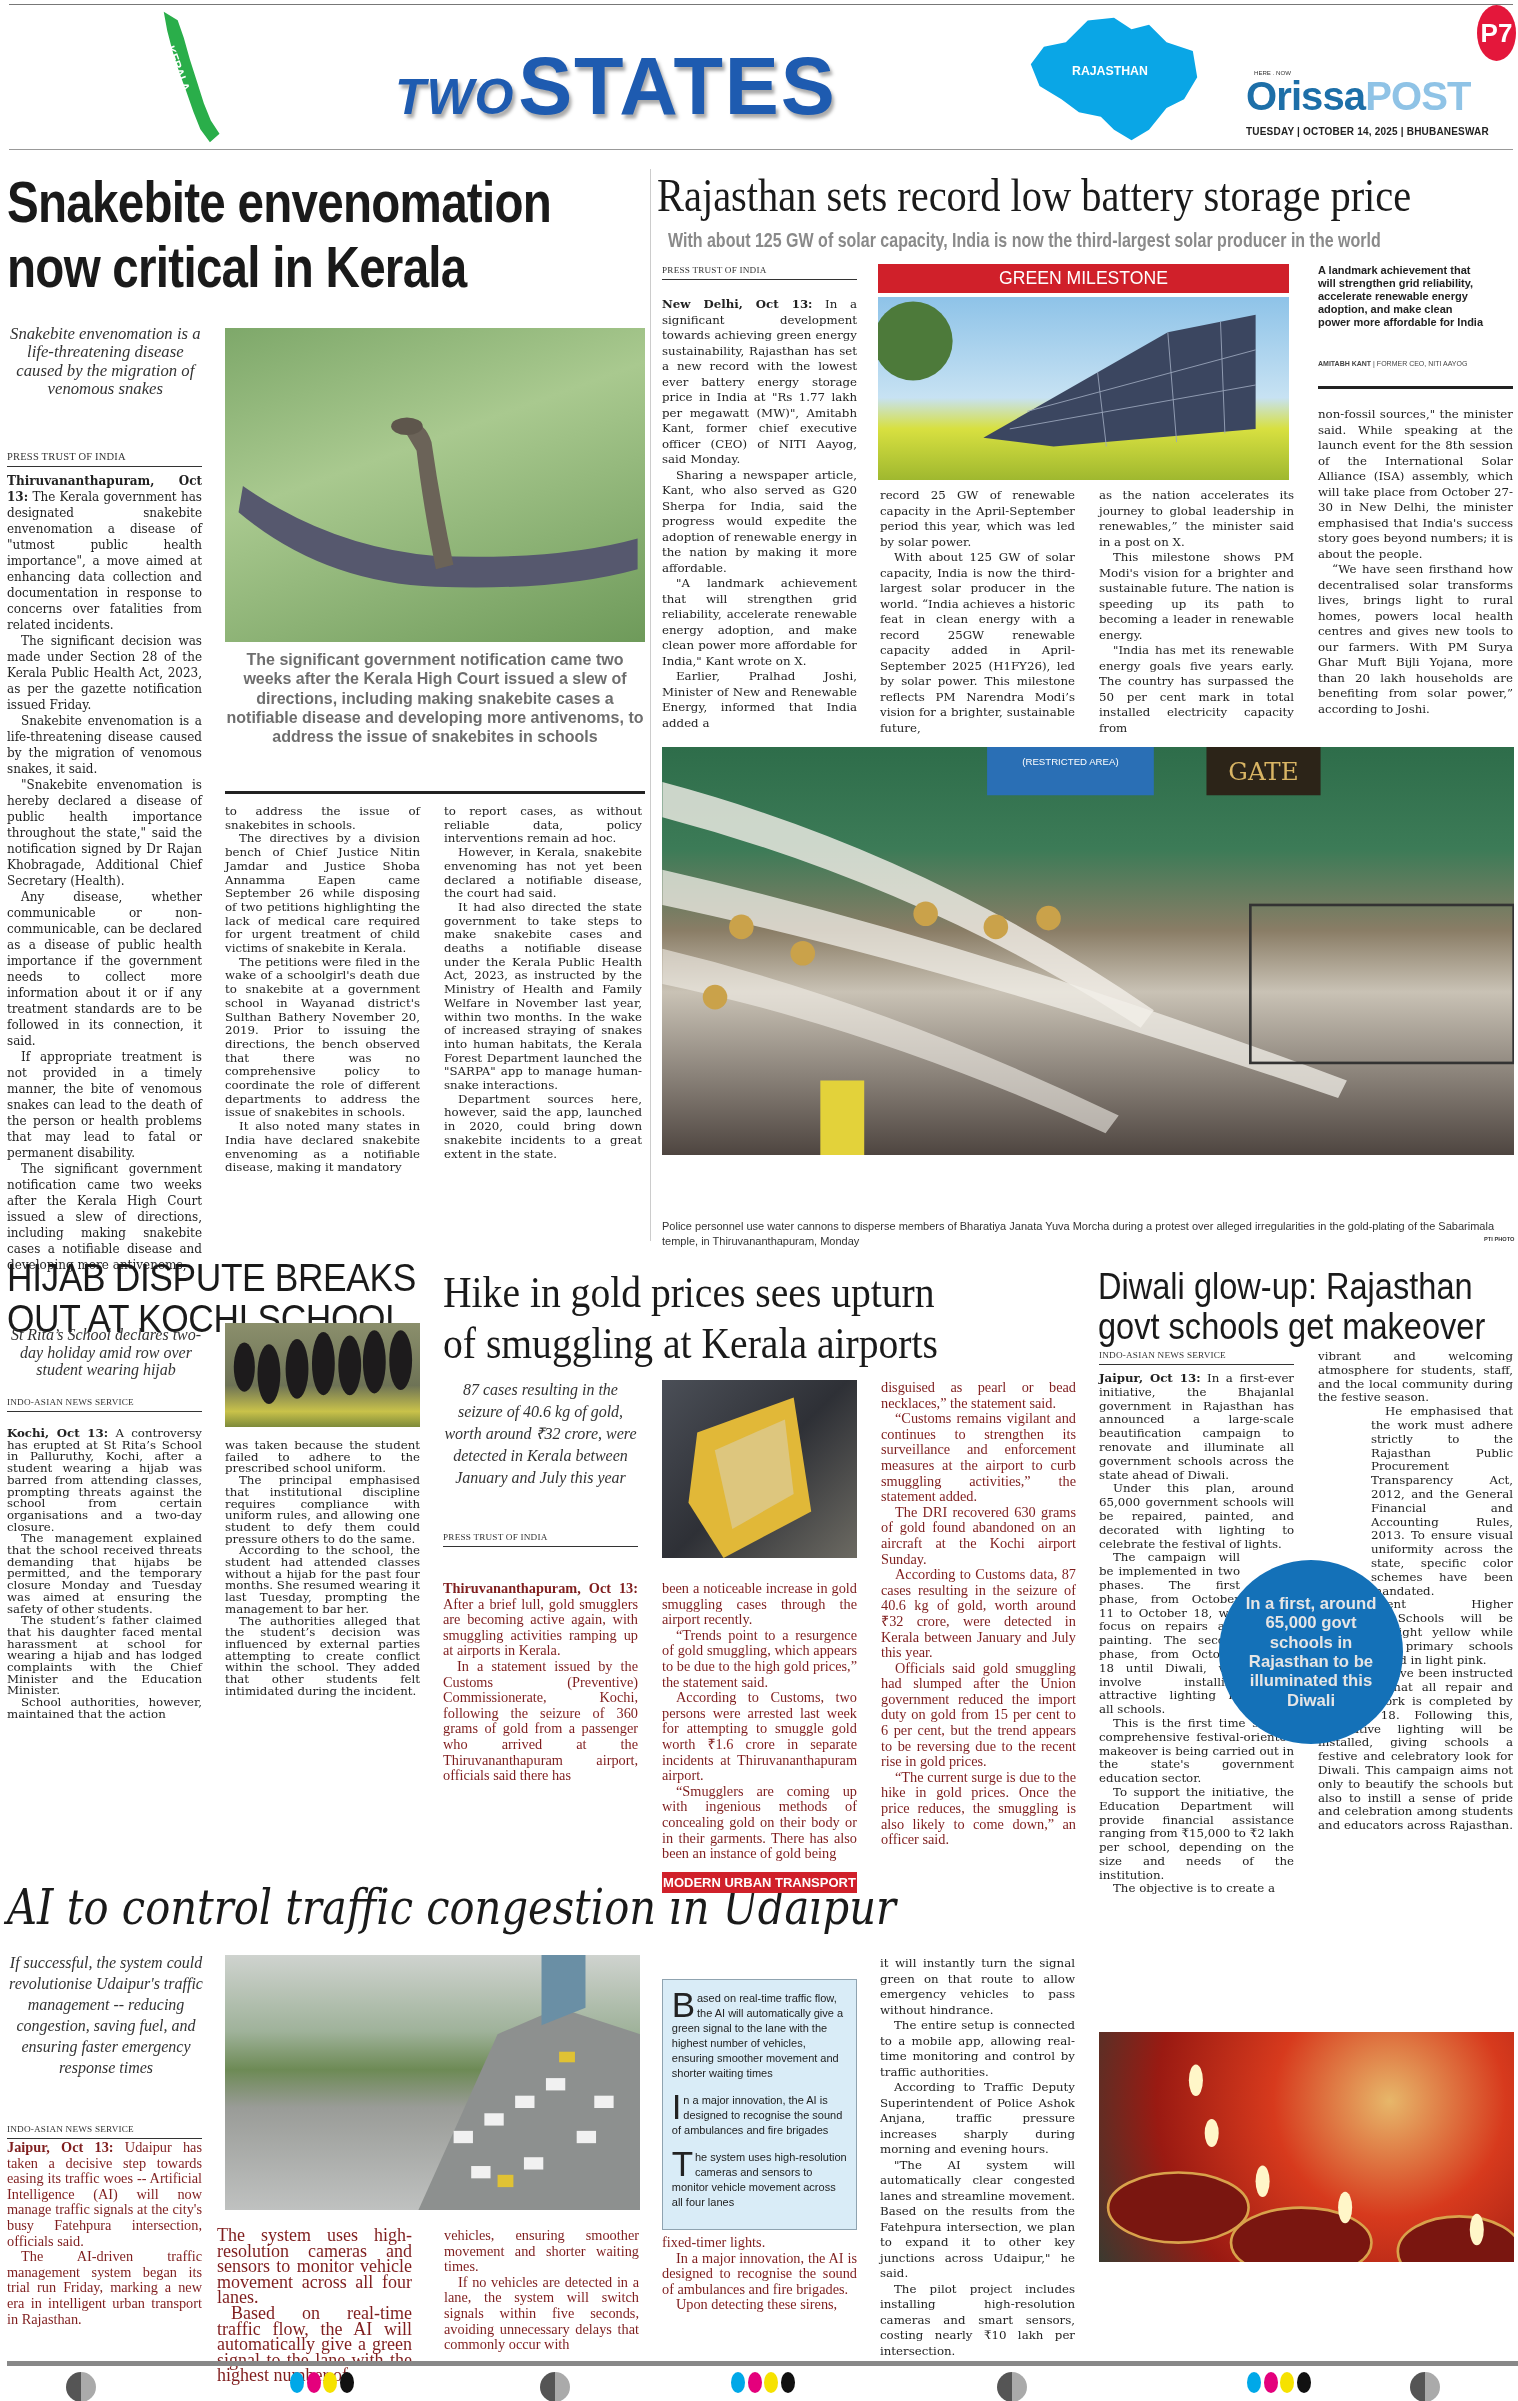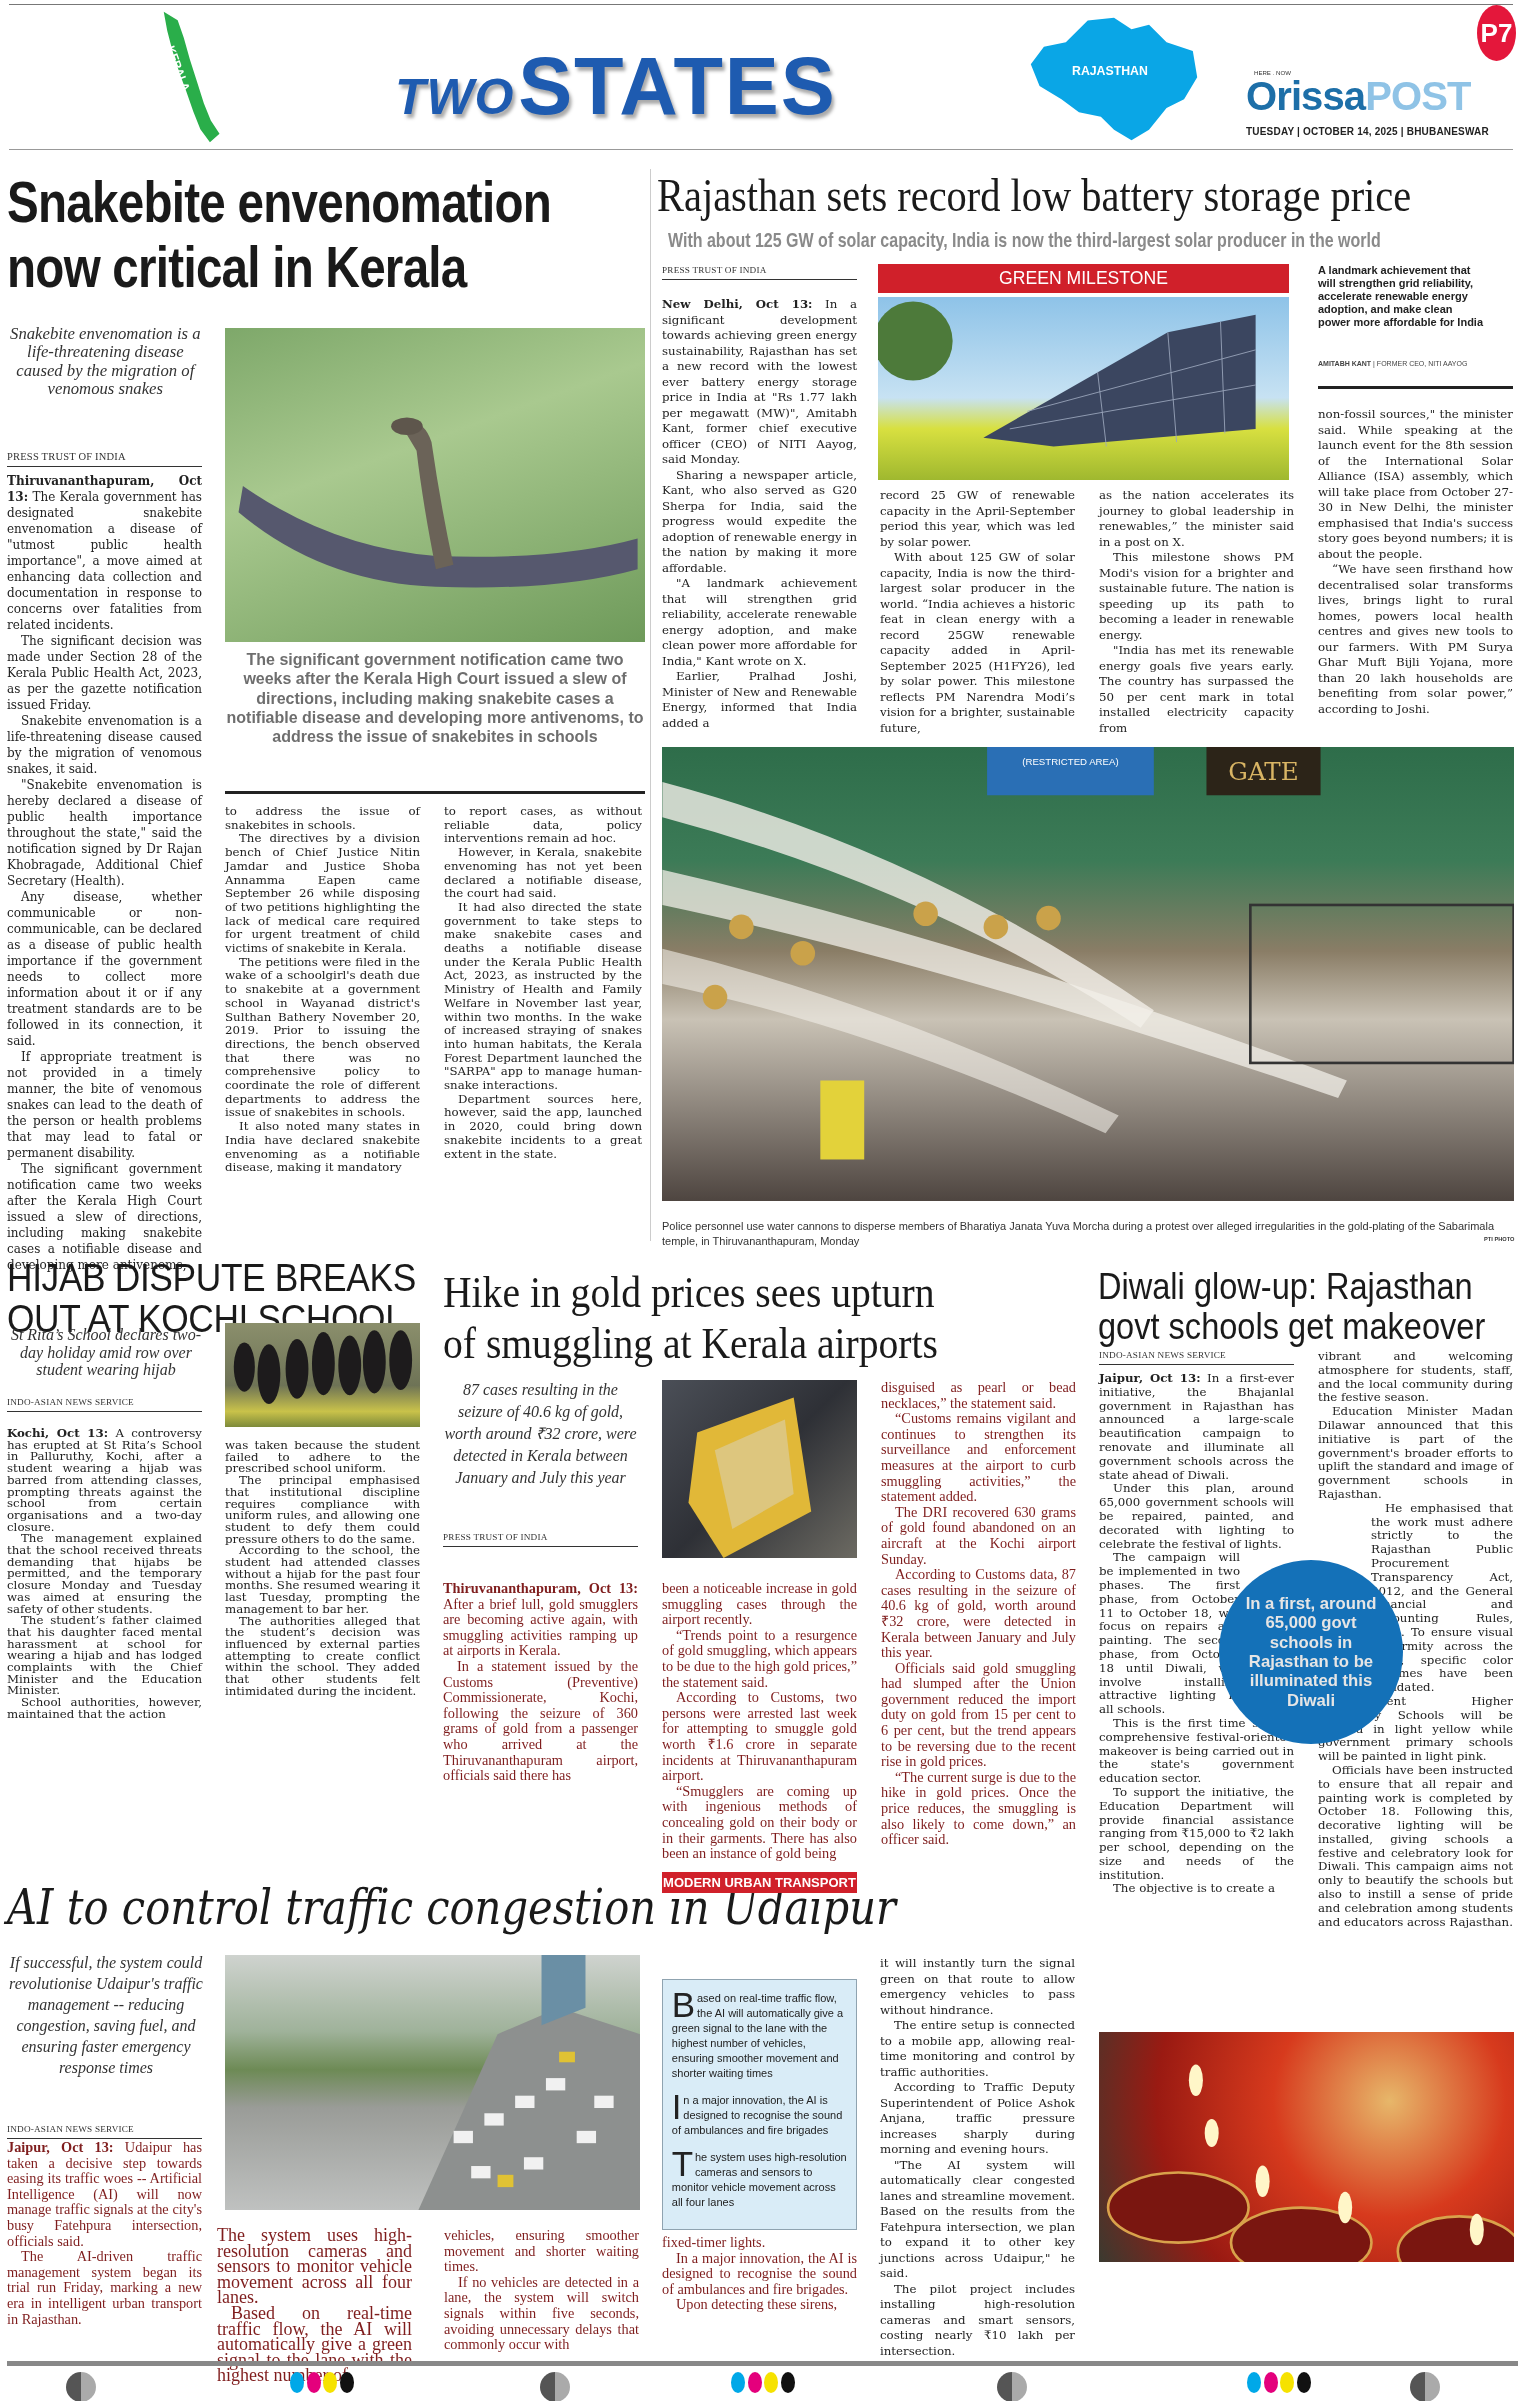--- a/index.html
+++ b/index.html
@@ -133,21 +133,21 @@
 <div class="abs body-text" style="left:1099px;top:488px;width:195px;font-size:11.8px;line-height:15.5px">
   <p class="first">as the nation accelerates its journey to global leadership in renewables,” the minister said in a post on X.</p>
   <p>This milestone shows PM Modi's vision for a brighter and sustainable future. The nation is speeding up its path to becoming a leader in renewable energy.</p>
   <p>"India has met its renewable energy goals five years early. The country has surpassed the 50 per cent mark in total installed electricity capacity from</p>
 </div>
 <div class="abs body-text" style="left:1318px;top:407px;width:195px;font-size:11.8px;line-height:15.5px">
   <p class="first">non-fossil sources," the minister said. While speaking at the launch event for the 8th session of the International Solar Alliance (ISA) assembly, which will take place from October 27-30 in New Delhi, the minister emphasised that India's success story goes beyond numbers; it is about the people.</p>
   <p>“We have seen firsthand how decentralised solar transforms lives, brings light to rural homes, powers local health centres and gives new tools to our farmers. With PM Surya Ghar Muft Bijli Yojana, more than 20 lakh households are benefiting from solar power,” according to Joshi.</p>
 </div>
 
-<div class="abs photo" style="left:662px;top:747px;width:852px;height:454px;background:linear-gradient(180deg,#2e6d4a 0%,#3c7b57 25%,#8a7d66 45%,#c9c2b5 60%,#4e4540 100%)">
+<div class="abs photo" style="left:662px;top:747px;width:852px;height:408px;background:linear-gradient(180deg,#2e6d4a 0%,#3c7b57 25%,#8a7d66 45%,#c9c2b5 60%,#4e4540 100%)">
   <svg width="852" height="466" viewBox="0 0 970 531">
     <rect x="370" y="0" width="190" height="55" fill="#2a6fb5"></rect>
     <text x="465" y="20" font-size="11" fill="#fff" text-anchor="middle" font-family="Liberation Sans, sans-serif">(RESTRICTED AREA)</text>
     <rect x="620" y="0" width="130" height="55" fill="#2c2418"></rect>
     <text x="685" y="38" font-size="28" fill="#d9b564" text-anchor="middle" font-family="DejaVu Serif, serif">GATE</text>
     <path d="M0 40 Q300 120 560 300 L545 320 Q300 160 0 80 Z" fill="#f2efe8" opacity=".8"></path>
     <path d="M0 140 Q350 220 780 380 L770 400 Q330 250 0 180 Z" fill="#f2efe8" opacity=".75"></path>
     <path d="M0 230 Q250 290 520 420 L505 440 Q240 320 0 270 Z" fill="#f2efe8" opacity=".6"></path>
     <rect x="670" y="180" width="300" height="180" fill="none" stroke="#333" stroke-width="3"></rect>
     <g fill="#caa24a">
@@ -235,21 +235,20 @@
 <div class="abs body-text" style="left:1099px;top:1372px;width:195px;font-size:11.8px;line-height:13.8px">
   <p class="first"><span class="dl">Jaipur, Oct 13:</span> <span>In a first-ever initiative, the Bhajanlal government in Rajasthan has announced a large-scale beautification campaign to renovate and illuminate all government schools across the state ahead of Diwali.</span></p>
   <p>Under this plan, around 65,000 government schools will be repaired, painted, and decorated with lighting to celebrate the festival of lights.</p>
   <p style="width:141px">The campaign will be implemented in two phases. The first phase, from October 11 to October 18, will focus on repairs and painting. The second phase, from October 18 until Diwali, will involve installing attractive lighting in all schools.</p>
   <p>This is the first time such a comprehensive festival-oriented makeover is being carried out in the state's government education sector.</p>
   <p>To support the initiative, the Education Department will provide financial assistance ranging from ₹15,000 to ₹2 lakh per school, depending on the size and needs of the institution.</p>
   <p>The objective is to create a</p>
 </div>
 <div class="abs body-text" style="left:1318px;top:1350px;width:195px;font-size:11.8px;line-height:13.8px">
   <p class="first">vibrant and welcoming atmosphere for students, staff, and the local community during the festive season.</p>
-  <p>Education Minister Madan Dilawar announced that this initiative is part of the government's broader efforts to uplift the standard and image of government schools in Rajasthan.</p>
   <p style="padding-left:53px">He emphasised that the work must adhere strictly to the Rajasthan Public Procurement Transparency Act, 2012, and the General Financial and Accounting Rules, 2013. To ensure visual uniformity across the state, specific color schemes have been mandated.</p>
   <p>Government Higher Secondary Schools will be painted in light yellow while government primary schools will be painted in light pink.</p>
   <p>Officials have been instructed to ensure that all repair and painting work is completed by October 18. Following this, decorative lighting will be installed, giving schools a festive and celebratory look for Diwali. This campaign aims not only to beautify the schools but also to instill a sense of pride and celebration among students and educators across Rajasthan.</p>
 </div>
 <div class="abs caption-sans" style="left:1219px;top:1560px;width:184px;height:184px;border-radius:50%;background:#1471b8;color:#e5e5e5;font-weight:bold;font-size:16.7px;line-height:19.3px;display:flex;align-items:center;justify-content:center;text-align:center;padding:0 19.3px">In a first, around 65,000 govt schools in Rajasthan to be illuminated this Diwali</div>
 <div class="abs photo" style="left:1099px;top:2032px;width:415px;height:230px;background:radial-gradient(circle at 70% 30%,#e7b76a 0%,#d73a1d 35%,#9a1a12 70%,#3a3a30 100%)">
   <svg width="415" height="230" viewBox="0 0 472 262">
     <g fill="#7a1610" stroke="#d9a24b" stroke-width="3">
         <ellipse cx="90" cy="200" rx="80" ry="40"></ellipse>
         <ellipse cx="230" cy="240" rx="80" ry="40"></ellipse>

